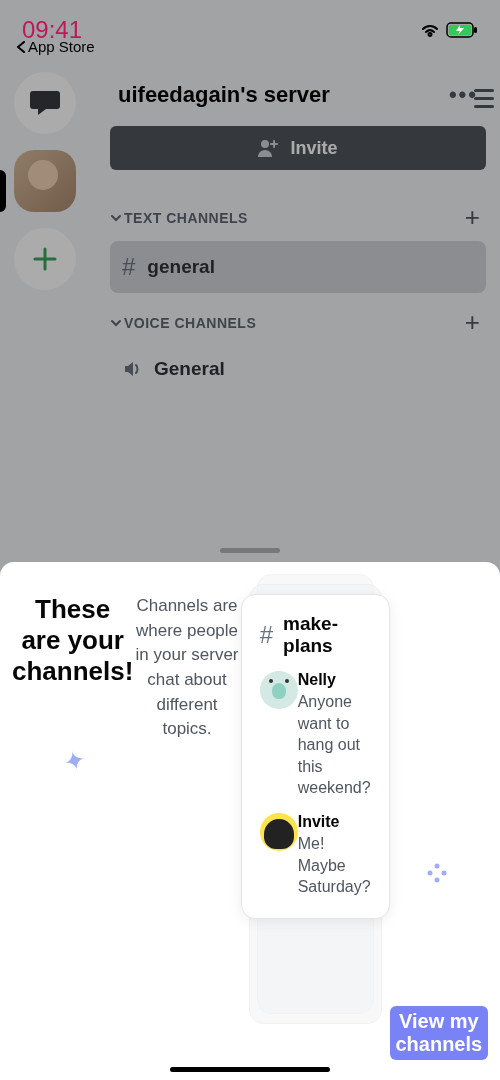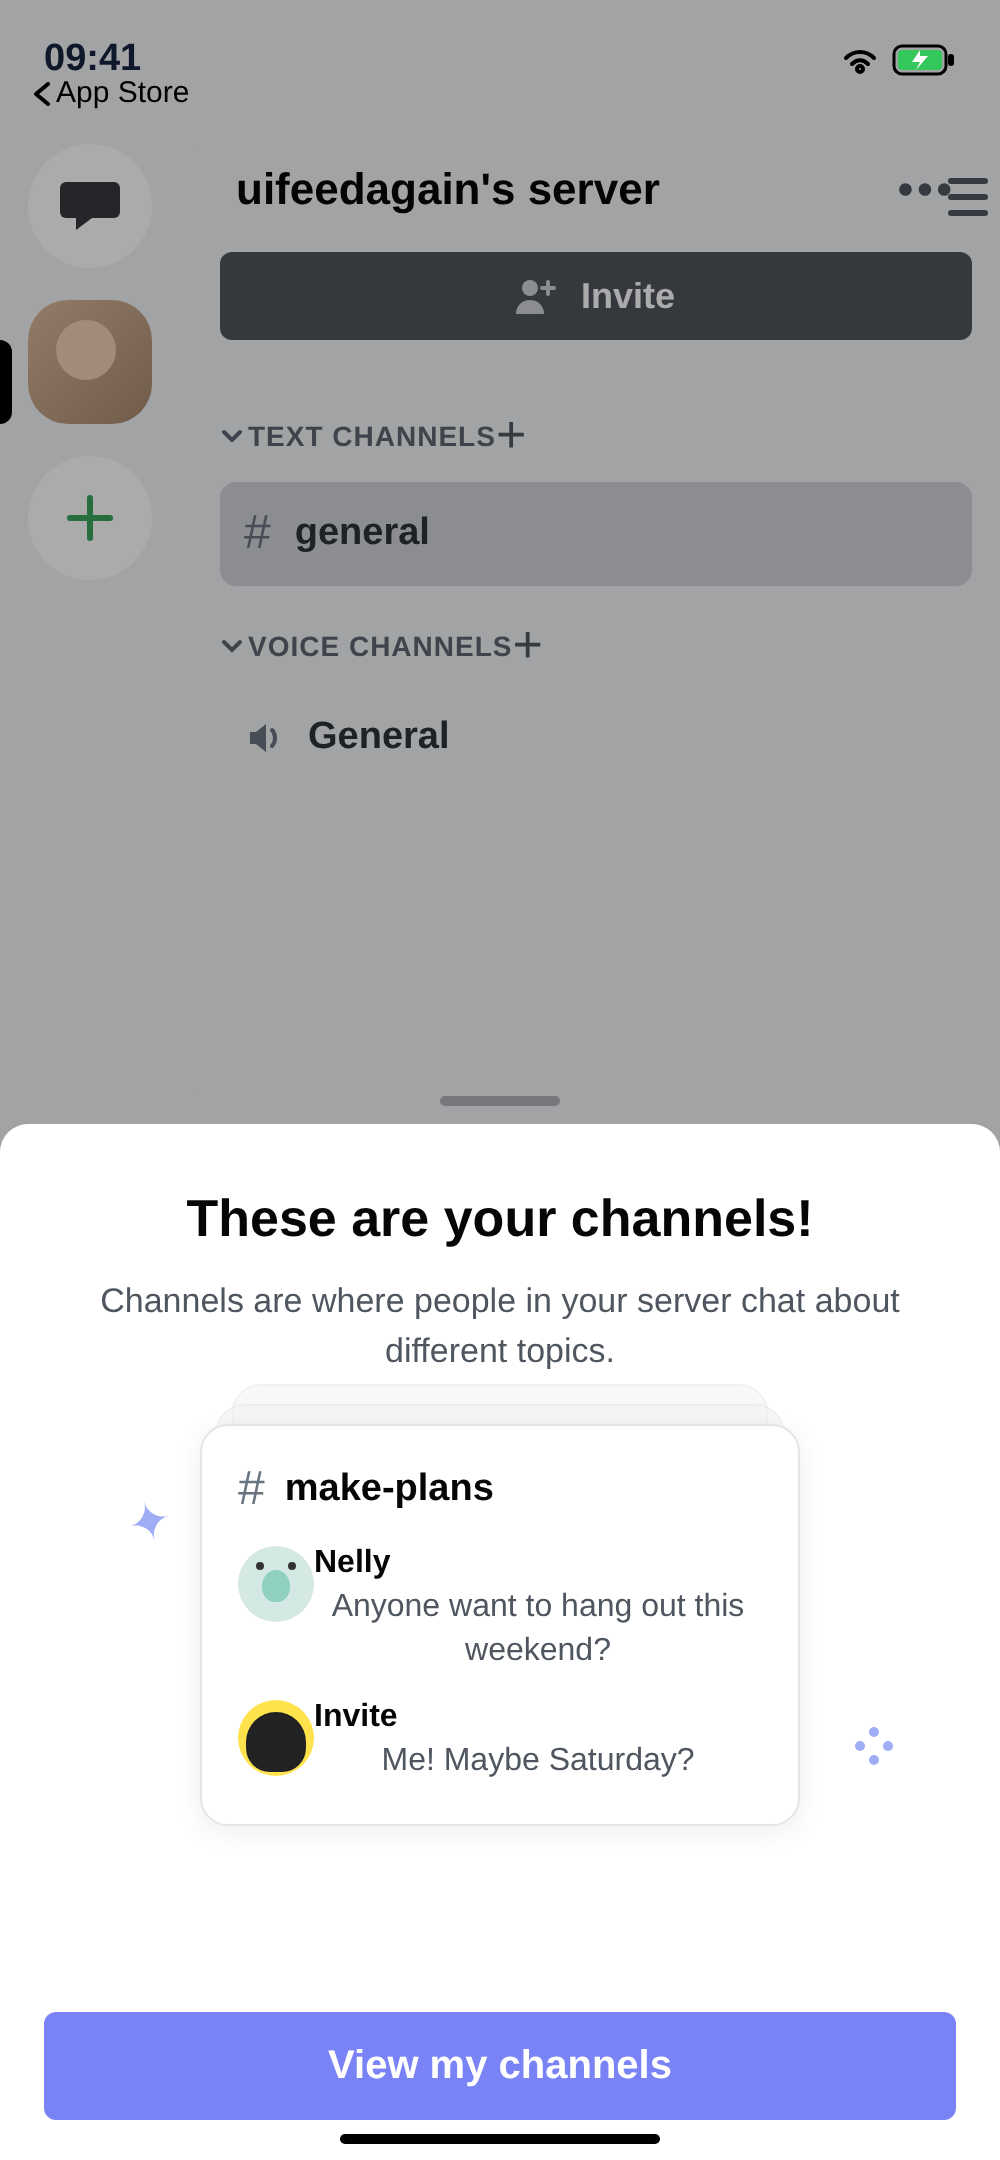--- a/index.html
+++ b/index.html
@@ -1,77 +1,77 @@
 <!DOCTYPE html>
 <html><head>
 <meta charset="utf-8">
 <style>
   * { margin: 0; padding: 0; box-sizing: border-box; font-family: -apple-system, BlinkMacSystemFont, "Segoe UI", Helvetica, Arial, sans-serif; }
   html, body { width: 500px; height: 1080px; overflow: hidden; background: #fff; }
   .app { position: relative; width: 100%; height: 100%; background: #f2f3f5; }
 
   
   .status-bar { position: absolute; top: 0; left: 0; right: 0; height: 60px; display: flex; justify-content: space-between; align-items: center; padding: 0 22px; z-index: 2; }
-  .time { font-weight: 700; font-size: 19px; color: #0f172a; }
+  .time { font-weight: 400; font-size: 24px; color: #be185d; }
   .back-app { position: absolute; top: 38px; left: 16px; font-size: 15px; color: #000; display: flex; align-items: center; gap:2px; z-index:2;}
   .status-icons { display: flex; align-items: center; gap: 6px; }
   .wifi svg, .battery svg { display: block; }
 
   
   .main { position: absolute; top: 0; left: 0; right: 0; height: 560px; display: flex; background: #f2f3f5; padding-top: 62px; }
   .left-rail { width: 90px; display: flex; flex-direction: column; align-items: center; gap: 16px; padding-top: 10px; }
   .rail-item { width: 62px; height: 62px; border-radius: 31px; background: #fff; display: flex; align-items: center; justify-content: center; }
   .rail-item.server { border-radius: 20px; background: #fff; overflow: hidden; position:relative;}
   .rail-item.server .avatar-box { width:100%; height:100%; background: linear-gradient(135deg,#d9b99b 0%, #a88a6f 100%); position:relative;}
   .rail-item.server .avatar-box::after{content:""; position:absolute; left:14px; top:10px; width:30px; height:30px; background:#f0d1b5; border-radius:50%;}
   .rail-item.add { background: #fff; }
   .active-bar { position: absolute; left: 0; width: 6px; height: 42px; background: #000; border-radius: 0 6px 6px 0; top: 170px; }
 
   .server-panel { flex: 1; background: #f2f3f5; border-radius: 14px 0 0 14px; margin-left: 6px; padding: 20px 14px 0 14px; }
   .server-header { display: flex; justify-content: space-between; align-items: center; padding: 0 8px; }
   .server-name { font-size: 22px; font-weight: 800; color: #060607; }
   .dots { font-size: 22px; font-weight: 800; color: #4f5660; letter-spacing: 2px; }
   .invite-btn { margin: 18px 0; width: 100%; height: 44px; background: #4f545c; color: #fff; border: none; border-radius: 6px; font-size: 18px; font-weight: 600; display: flex; align-items: center; justify-content: center; gap: 12px; }
   .invite-btn svg{display:block;}
-  .cat-row { display: flex; align-items: center; justify-content: flex-start; color: #5f6672; font-size: 14px; font-weight: 700; padding: 14px 6px 8px 0; }
+  .cat-row { display: flex; align-items: center; justify-content: space-between; color: #5f6672; font-size: 14px; font-weight: 700; padding: 14px 6px 8px 0; }
   .cat-label { display: flex; align-items: center; gap: 2px; letter-spacing: .5px; }
   .plus { font-size: 26px; font-weight: 400; color: #4f5660; }
   .chan { display: flex; align-items: center; gap: 12px; padding: 12px 12px; color: #2e3338; font-size: 19px; font-weight: 600; border-radius: 8px; }
   .chan.active { background: #d1d3d7; }
   .hash { font-size: 24px; color: #6a7480; font-weight: 400; }
   .speaker { width: 20px; height: 20px; }
 
   .hamburger { position: absolute; right: 0; top: 82px; width: 32px; height: 32px; display: flex; flex-direction: column; justify-content: center; gap: 5px; padding: 0 6px; }
   .hamburger span { height: 3px; background: #4f5660; border-radius: 2px; }
   .grabber-bg { position: absolute; top: 548px; left: 50%; transform: translateX(-50%); width: 60px; height: 5px; background: #b0b3b8; border-radius: 3px; }
 
   
   .dim { position: absolute; inset: 0; background: rgba(0,0,0,.33); z-index: 5; }
 
   
-  .sheet { position: absolute; left: 0; right: 0; bottom: 0; top: 562px; background: #fff; z-index: 10; border-radius: 14px 14px 0 0; padding: 32px 22px 20px; display: flex; flex-direction: column; }
+  .sheet { position: absolute; left: 0; right: 0; bottom: 0; top: 562px; background: #fff; z-index: 10; border-radius: 14px 14px 0 0; padding: 32px 12px 20px; display: flex; flex-direction: row; }
   .sheet h1 { text-align: center; font-size: 26px; font-weight: 800; color: #060607; margin-bottom: 14px; }
   .sheet-sub { text-align: center; font-size: 17px; color: #4f5660; line-height: 1.45; margin-bottom: 24px; }
   .card-stack { position: relative; width: 300px; margin: 0 auto 26px; }
   .stack-layer { position: absolute; background: #f2f3f5; border: 1px solid #e3e5e8; border-radius: 14px; height: 100%; opacity: .5; }
   .stack-l1 { left: 16px; right: 16px; top: -20px; }
   .stack-l2 { left: 8px; right: 8px; top: -10px; }
   .card { position: relative; background: #fff; border: 1px solid #e3e5e8; border-radius: 14px; padding: 18px 18px 20px; box-shadow: 0 3px 14px rgba(0,0,0,.07); }
   .card-title { display: flex; align-items: center; gap: 10px; font-size: 19px; font-weight: 700; color: #060607; margin-bottom: 14px; }
   .msg { display: flex; gap: 0; margin-bottom: 14px; }
   .msg:last-child{margin-bottom:0;}
   .msg-avatar { width: 38px; height: 38px; border-radius: 19px; flex-shrink: 0; }
   .av1 { background: #d4e9e3; position:relative;}
   .av1::before{content:""; position:absolute; left:12px; top:12px; width:14px; height:16px; background:#8fd0c1; border-radius:50% 50% 45% 45%;}
   .av1::after{content:""; position:absolute; left:9px; top:8px; width:4px;height:4px; background:#333; border-radius:50%; box-shadow:16px 0 #333;}
   .av2 { background: #ffe34d; position:relative; overflow:hidden;}
   .av2::after{content:""; position:absolute; left:4px; top:6px; width:30px; height:30px; background:#222; border-radius:50% 50% 40% 40%;}
   .msg-body { flex: 1; }
   .msg-name { font-weight: 700; font-size: 16px; color: #060607; margin-bottom: 2px; }
-  .msg-text { font-size: 16px; color: #4f5660; line-height: 1.35; text-align: center; }
+  .msg-text { font-size: 16px; color: #4f5660; line-height: 1.35; }
   .deco-right { position: absolute; right: 52px; top: 862px; color:#9eadf5;}
   .cta { margin-top: auto; height: 54px; background: #7983f5; color: #fff; border: none; border-radius: 6px; font-size: 20px; font-weight: 700; width: 100%; }
   .home-indicator { position: absolute; bottom: 8px; left: 50%; transform: translateX(-50%); width: 160px; height: 5px; background: #000; border-radius: 3px; z-index: 20; }
 </style>
 </head>
 <body>
 
 <div class="app">
 
   <div class="main">

